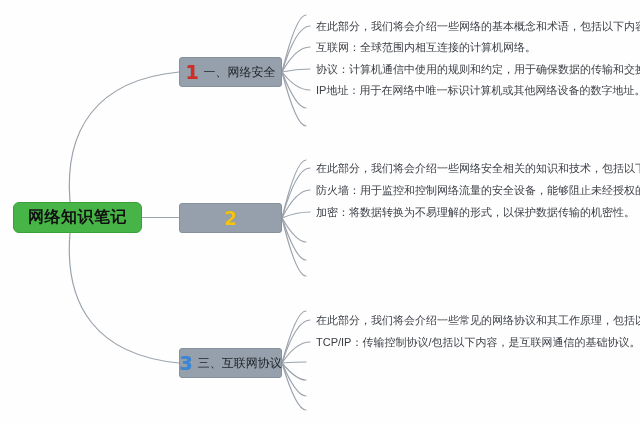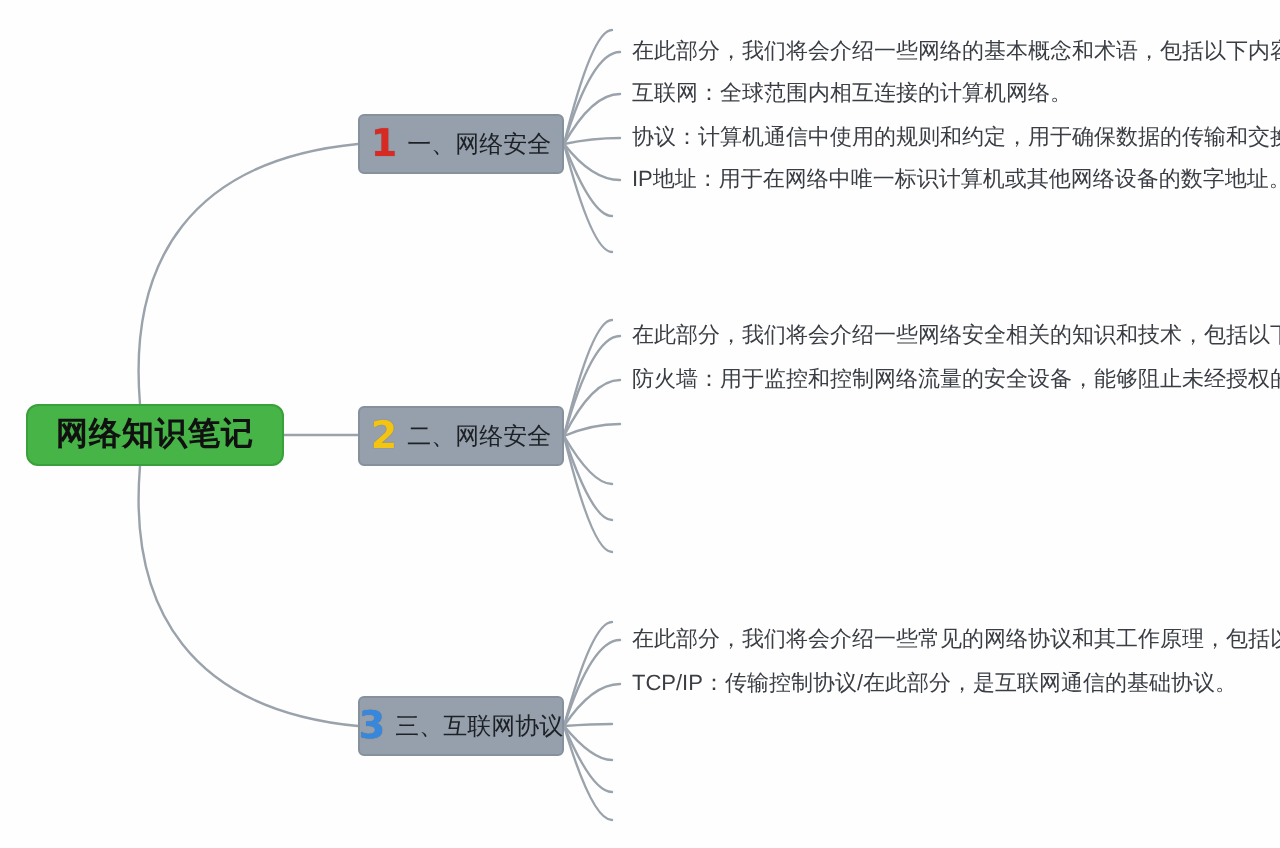--- a/index.html
+++ b/index.html
@@ -111,32 +111,32 @@
     <span>网络知识笔记</span>
   </div>
 
   <div class="branch-node" style="top:57px">
     <span class="num" style="color: rgb(214, 42, 35);">1</span>
     <span class="blabel">一、网络安全</span>
   </div>
 
   <div class="branch-node" style="top:203px">
     <span class="num" style="color: rgb(243, 197, 18);">2</span>
-    <span class="blabel">二、网络安全</span>
   </div>
 
   <div class="branch-node" style="top:348px">
     <span class="num" style="color: rgb(55, 136, 221);">3</span>
     <span class="blabel">三、互联网协议</span>
   </div>
 
   <div class="leaf" style="top:18px">在此部分，我们将会介绍一些网络的基本概念和术语，包括以下内容：</div>
   <div class="leaf" style="top:39px">互联网：全球范围内相互连接的计算机网络。</div>
   <div class="leaf" style="top:61px">协议：计算机通信中使用的规则和约定，用于确保数据的传输和交换。</div>
   <div class="leaf" style="top:82px">IP地址：用于在网络中唯一标识计算机或其他网络设备的数字地址。</div>
 
   <div class="leaf" style="top:160px">在此部分，我们将会介绍一些网络安全相关的知识和技术，包括以下内容：</div>
   <div class="leaf" style="top:182px">防火墙：用于监控和控制网络流量的安全设备，能够阻止未经授权的访问。</div>
+  <div class="leaf" style="top:204px">加密：将数据转换为不易理解的形式，以保护数据传输的机密性。</div>
 
   <div class="leaf" style="top:312px">在此部分，我们将会介绍一些常见的网络协议和其工作原理，包括以下内容：</div>
-  <div class="leaf" style="top:334px">TCP/IP：传输控制协议/在此部分，是互联网通信的基础协议。</div>
+  <div class="leaf" style="top:334px">TCP/IP：传输控制协议/包括以下内容，是互联网通信的基础协议。</div>
 
 </div>
 
 </body></html>

